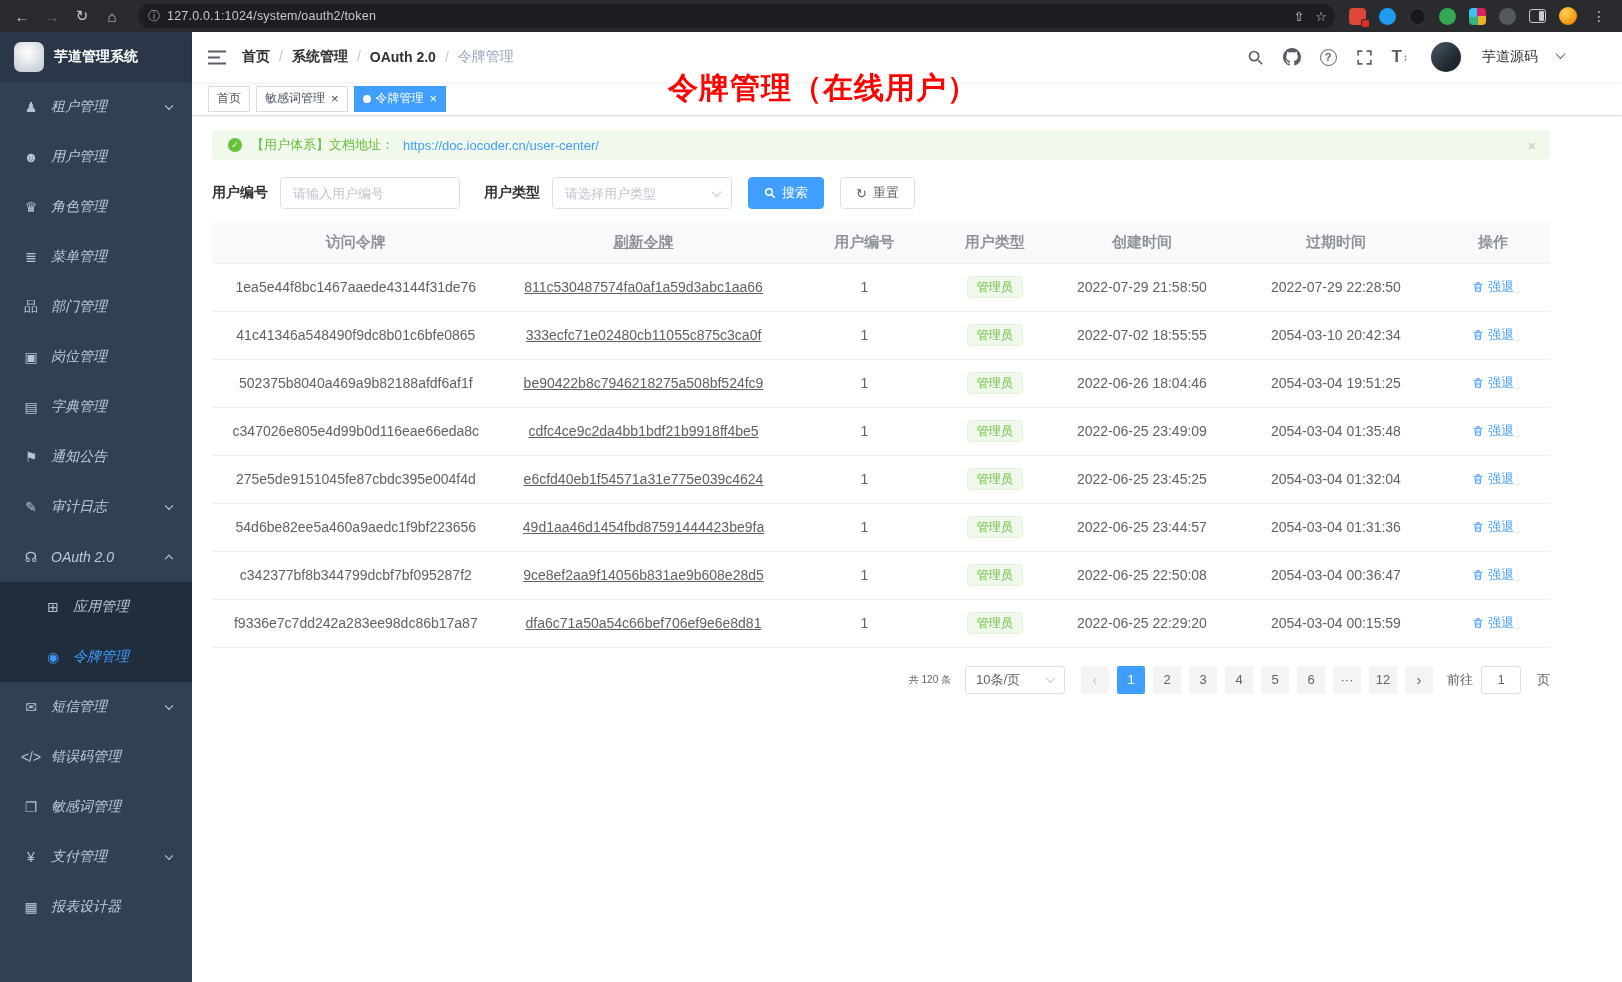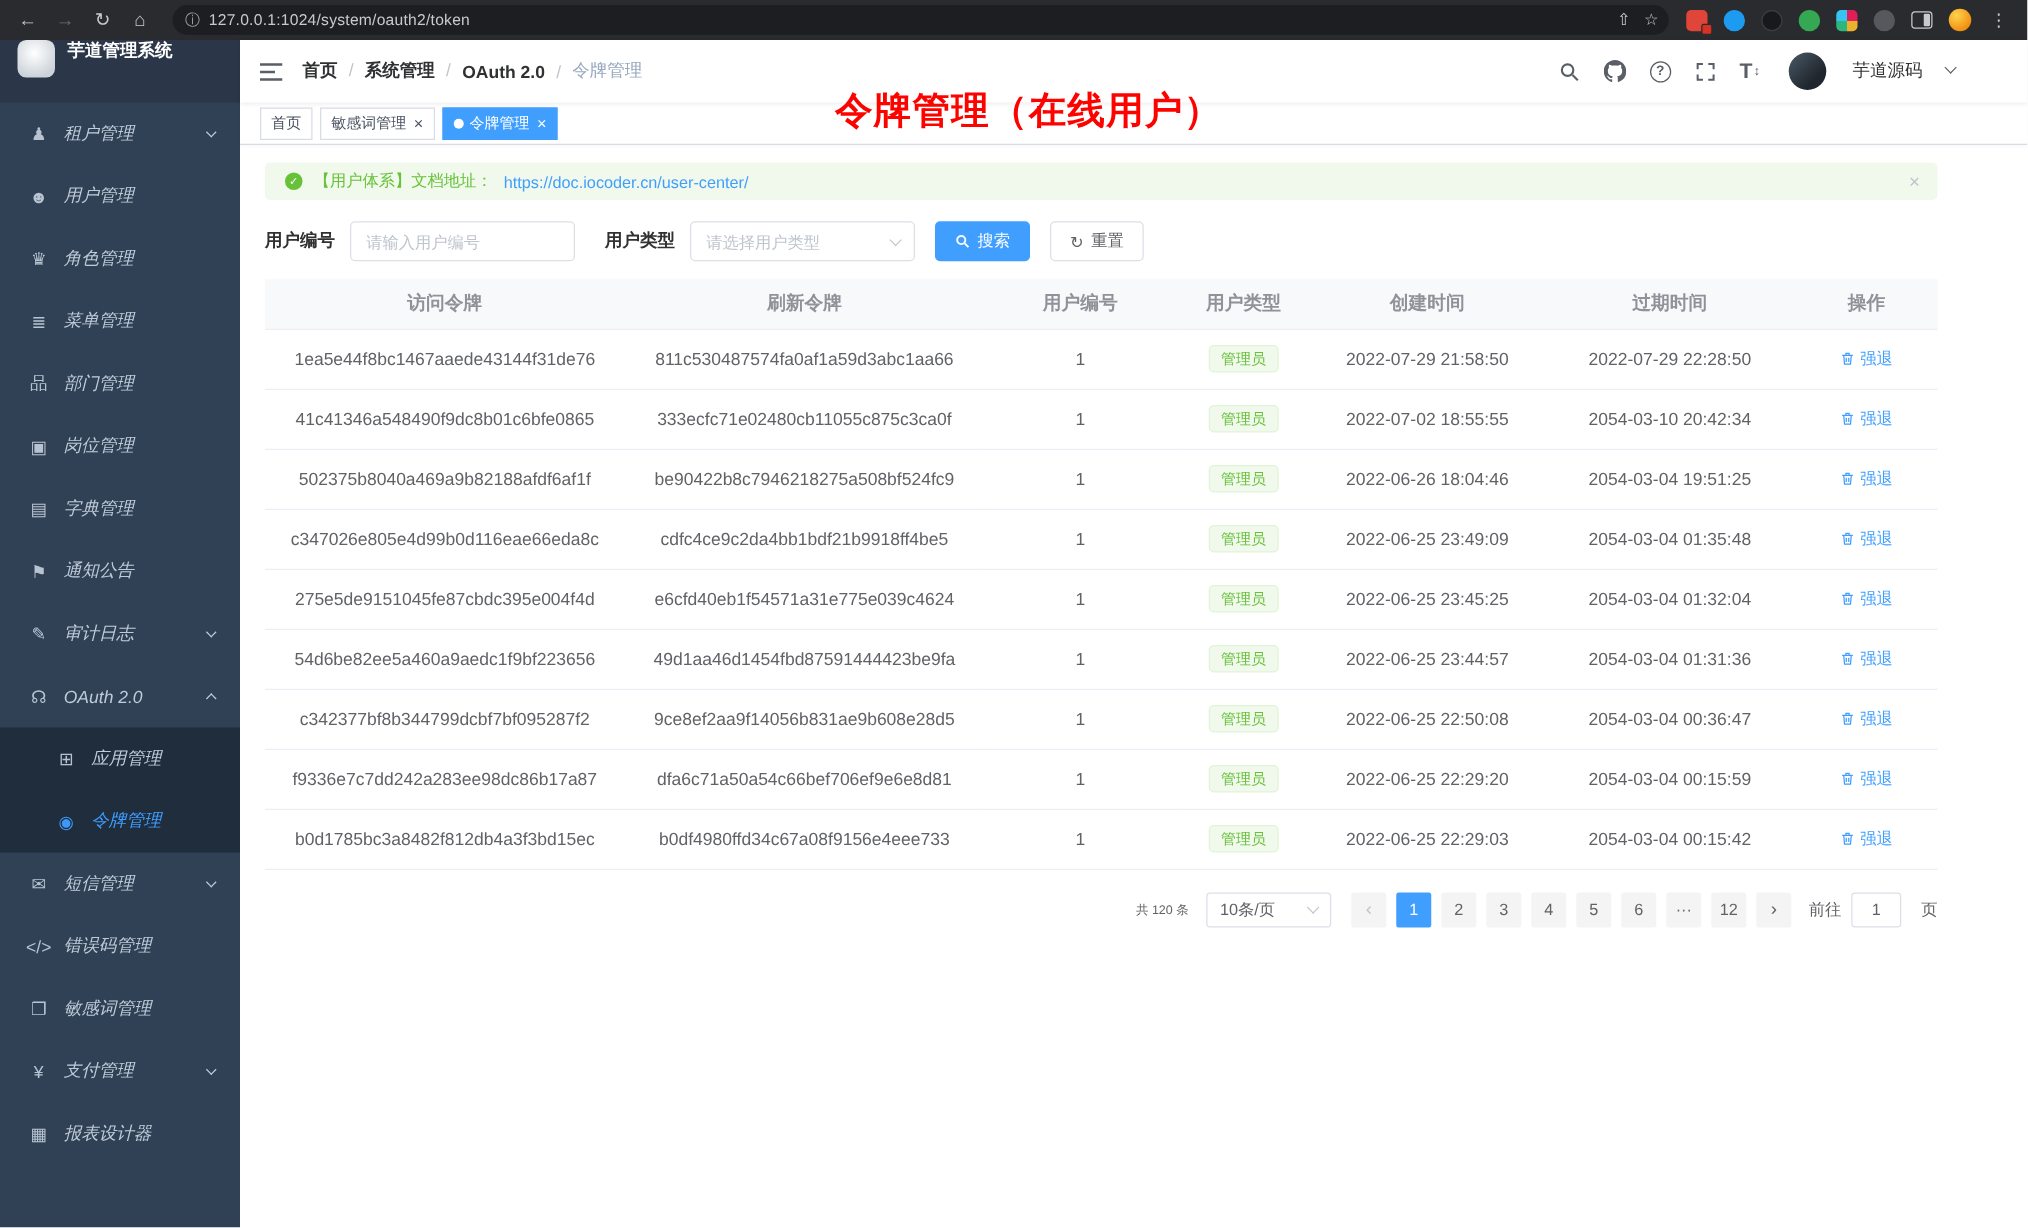--- a/index.html
+++ b/index.html
@@ -25,21 +25,21 @@
   .ext.multi { background:conic-gradient(#e01e5a 0 25%, #ecb22e 25% 50%, #2eb67d 50% 75%, #36c5f0 75% 100%); border-radius:4px; }
   .ext.gray { background:#55585c; }
   .panel-icon { width:17px; height:14px; border:1.6px solid #c8cacc; border-radius:3px; position:relative; flex-shrink:0; }
   .panel-icon::after { content:""; position:absolute; top:1px; right:1px; bottom:1px; width:5px; background:#c8cacc; border-radius:1px; }
   .profile { width:18px; height:18px; border-radius:50%; background:radial-gradient(circle at 35% 30%, #ffd34d, #f29111 70%); flex-shrink:0; }
   .kebab { color:#c8cacc; font-size:14px; padding:0 2px; }
 
   
   .app { display:flex; height:950px; }
   .sidebar { width:192px; background:#304156; color:#bfcbd9; flex-shrink:0; display:flex; flex-direction:column; }
-  .logo-bar { height:50px; display:flex; align-items:flex-start; gap:10px; padding:0 14px; background:#2b3649; }
+  .logo-bar { height:50px; display:flex; align-items:center; gap:10px; padding:0 14px; background:#2b3649; }
   .logo-img { width:30px; height:30px; border-radius:7px; background:radial-gradient(circle at 45% 35%, #ffffff, #cdd3da 75%); flex-shrink:0; }
   .logo-title { color:#fff; font-size:14px; font-weight:700; white-space:nowrap; }
   .menu { flex:1; overflow:hidden; }
   .menu-item { height:50px; display:flex; align-items:center; padding:0 16px 0 20px; font-size:14px; cursor:pointer; position:relative; color:#bfcbd9; }
   .menu-item.child { background:#1f2d3d; padding-left:42px; }
   .menu-item.active { color:#409eff; }
   .micon { width:22px; margin-right:9px; font-size:14px; text-align:center; flex-shrink:0; opacity:.95; }
   .mlabel { white-space:nowrap;font-style:italic; }
   .chev { position:absolute; right:20px; top:50%; width:6px; height:6px; border-right:1.5px solid #bfcbd9; border-bottom:1.5px solid #bfcbd9; display:none; }
   .chev.down { display:block; transform:translateY(-70%) rotate(45deg); }
@@ -90,21 +90,21 @@
   .btn { height:32px; border-radius:4px; font-size:13px; display:inline-flex; align-items:center; gap:6px; padding:3px 15px; cursor:pointer; margin-left:6px; }
   .btn.primary { background:#409eff; border:1px solid #409eff; color:#fff; }
   .btn.plain { background:#fff; border:1px solid #dcdfe6; color:#606266; }
   .btn .r-icon { font-style:normal; font-size:13px; }
 
   
   .el-table { width:100%; border-collapse:collapse; margin-top:14px; font-size:14px; color:#606266; table-layout:fixed; }
   .el-table th { height:40px; background:#f8f9fb; color:#8f9399; font-weight:700; font-size:15px; border-bottom:1px solid #ebeef5; text-align:center; }
   .el-table td { height:48px; border-bottom:1px solid #ebeef5; text-align:center; white-space:nowrap; overflow:hidden; }
   .el-table th:nth-child(1), .el-table td:nth-child(1) { width:21.5%; }
-  .el-table th:nth-child(2), .el-table td:nth-child(2) { width:21.5%; }
+  .el-table th:nth-child(2), .el-table td:nth-child(2) { width:21.5%;text-decoration:underline; }
   .el-table th:nth-child(3), .el-table td:nth-child(3) { width:11.5%; }
   .el-table th:nth-child(4), .el-table td:nth-child(4) { width:8%; }
   .el-table th:nth-child(5), .el-table td:nth-child(5) { width:14%; }
   .el-table th:nth-child(6), .el-table td:nth-child(6) { width:15%; }
   .el-table th:nth-child(7), .el-table td:nth-child(7) { width:8.5%; }
   .tag-green { display:inline-block; background:#f0f9eb; border:1px solid #e1f3d8; color:#67c23a; padding:3px 9px; border-radius:4px; font-size:12px; line-height:1.2; }
   .force-logout { color:#409eff; font-size:13px; display:inline-flex; align-items:center; gap:4px; cursor:pointer; text-decoration:none; }
   .force-logout svg { flex-shrink:0; }
 
   
@@ -512,36 +512,20 @@
               <td>
                 <a class="force-logout">
                   <svg width="12" height="12" viewBox="0 0 24 24" fill="none" stroke="currentColor" stroke-width="2">
                     <path d="M3.5 6.5h17M9.5 6V3.5h5V6M6 6.5l1.2 14h9.6l1.2-14M10 10.5v6.5M14 10.5v6.5"></path>
                   </svg>
                   <span>强退</span>
                 </a>
               </td>
             </tr>
 
-            <tr>
-              <td>b0d1785bc3a8482f812db4a3f3bd15ec</td>
-              <td>b0df4980ffd34c67a08f9156e4eee733</td>
-              <td>1</td>
-              <td><span class="tag-green">管理员</span></td>
-              <td>2022-06-25 22:29:03</td>
-              <td>2054-03-04 00:15:42</td>
-              <td>
-                <a class="force-logout">
-                  <svg width="12" height="12" viewBox="0 0 24 24" fill="none" stroke="currentColor" stroke-width="2">
-                    <path d="M3.5 6.5h17M9.5 6V3.5h5V6M6 6.5l1.2 14h9.6l1.2-14M10 10.5v6.5M14 10.5v6.5"></path>
-                  </svg>
-                  <span>强退</span>
-                </a>
-              </td>
-            </tr>
 
 
         </tbody>
       </table>
 
       <div class="pagination">
         <span class="pg-total">共 120 条</span>
         <span class="pg-size">
           <span>10条/页</span>
           <i class="caret"></i>

